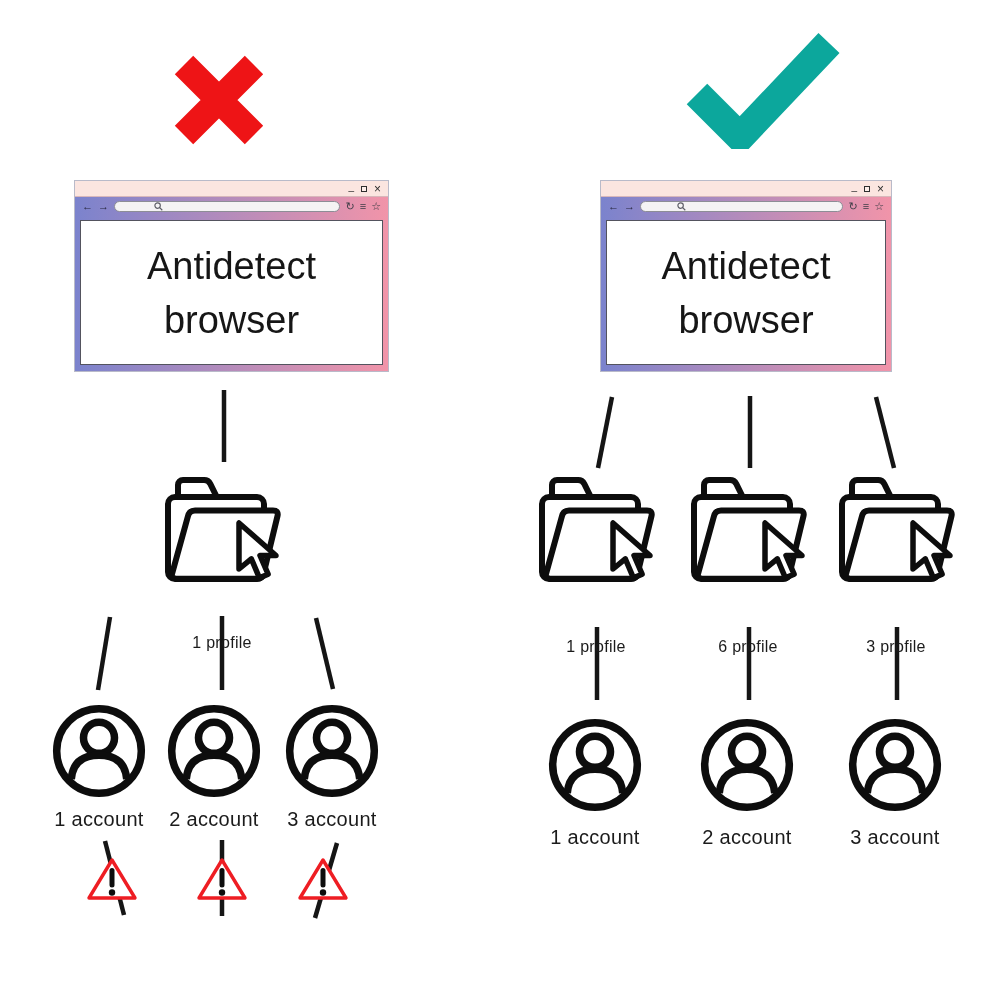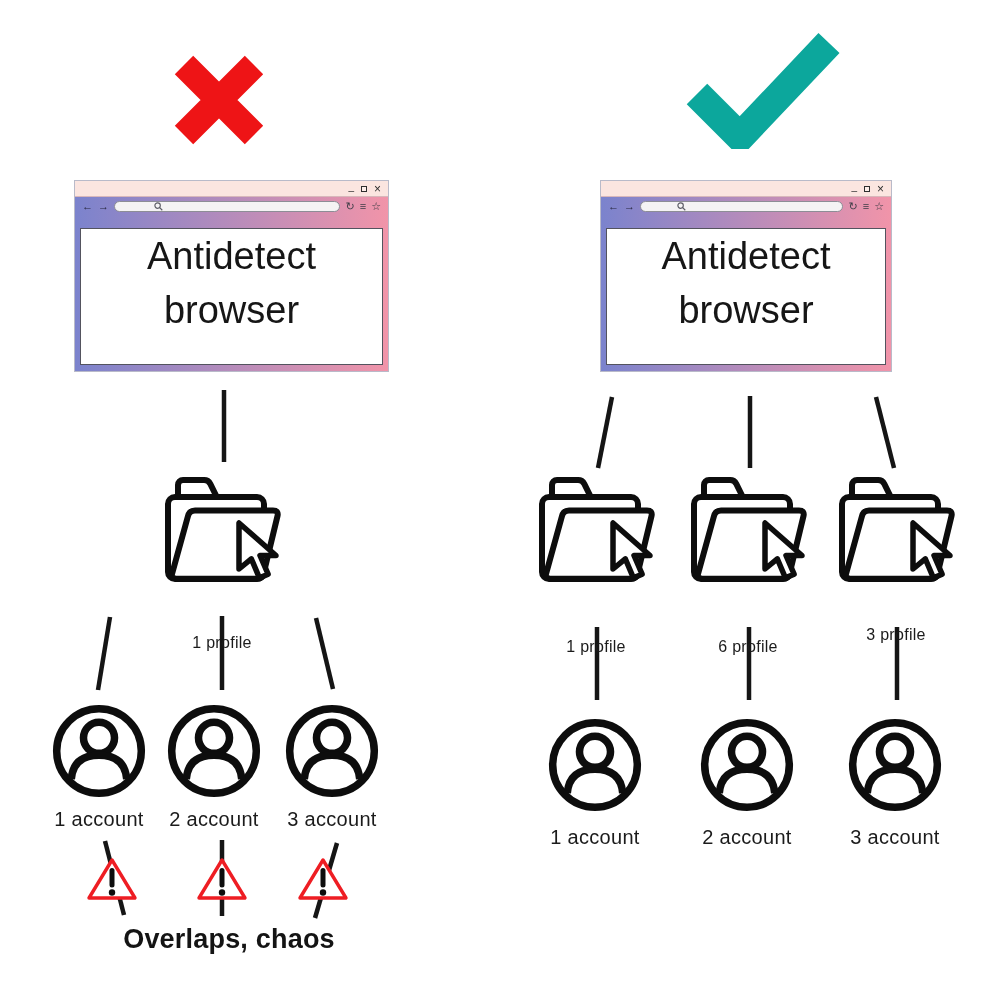--- a/index.html
+++ b/index.html
@@ -19,22 +19,22 @@
     gap:7px;padding-right:7px;font-size:10px;color:#2e2e2e;}
   .winctl{line-height:10px;}
   .ctl-min{position:relative;top:-2px;}
   .maxbox{width:6px;height:6px;border:1.7px solid #2e2e2e;box-sizing:border-box;background:#fdeeea;}
   .ctl-close{font-size:12px;}
   .toolbar{height:19px;flex:0 0 19px;display:flex;align-items:center;gap:5px;padding:0 7px;}
   .navarrow{font-size:11px;color:#26263c;line-height:19px;}
   .urlbar{flex:1;height:11px;background:#f5f3f4;border:1px solid #8d8d96;border-radius:7px;
     display:flex;align-items:center;padding-left:13%;box-sizing:border-box;}
   .tbicon{font-size:11px;color:#3d3d46;line-height:19px;}
-  .content{flex:1;margin:12px 5px 6px 5px;background:#ffffff;border:1px solid #53535e;
-    display:flex;flex-direction:column;align-items:center;
+  .content{flex:1;margin:4px 5px 6px 5px;background:#ffffff;border:1px solid #53535e;
+    display:flex;flex-direction:column;align-items:center;justify-content:center;
     font-size:38px;line-height:54px;color:#161616;}
 
   
   .lbl{position:absolute;transform:translateX(-50%);white-space:nowrap;z-index:2;
        font-size:20px;color:#1b1b1b;letter-spacing:0.3px;}
   .lbl-profile{font-size:16px;margin-top:44px;}
   .caption{position:absolute;transform:translateX(-50%);white-space:nowrap;z-index:2;
        font-size:27px;font-weight:bold;color:#141414;letter-spacing:0.2px;}
 </style>
 </head>
@@ -133,21 +133,20 @@
     <path d="M26 4 L49 42 L3 42 Z" fill="#fff" style="stroke:var(--warning-red,#ee1d23)" stroke-width="3.4" stroke-linejoin="round"></path>
     <path d="M26 14.5 L26 29" stroke="#0d0d0d" stroke-width="5" stroke-linecap="round" fill="none"></path>
     <circle cx="26" cy="36.5" r="3.2" fill="#0d0d0d"></circle>
   </svg>
   <svg class="abs lyr3" style="left:297px;top:856px" width="52" height="46" viewBox="0 0 52 46">
     <path d="M26 4 L49 42 L3 42 Z" fill="#fff" style="stroke:var(--warning-red,#ee1d23)" stroke-width="3.4" stroke-linejoin="round"></path>
     <path d="M26 14.5 L26 29" stroke="#0d0d0d" stroke-width="5" stroke-linecap="round" fill="none"></path>
     <circle cx="26" cy="36.5" r="3.2" fill="#0d0d0d"></circle>
   </svg>
 
-  <div class="caption" style="left:229px;top:924px">Overlaps, chaos</div>
 
   <svg class="abs lyr" style="left:682px;top:31px" width="160" height="118" viewBox="0 0 160 118">
     <path d="M15 63 L58 106 L147 12" fill="none" style="stroke:var(--check-teal,#0ca79c)" stroke-width="29"></path>
   </svg>
 
   <div class="browser-window" style="left:600px;top:180px;width:292px;height:192px;">
     <div class="titlebar">
       <span class="winctl ctl-min">_</span>
       <span class="winctl maxbox"></span>
       <span class="winctl ctl-close">×</span>
@@ -191,21 +190,21 @@
     <g fill="#fff" stroke="#0d0d0d" stroke-width="6" stroke-linejoin="round">
       <path d="M16 30 v-12 a5 5 0 0 1 5 -5 h21 a7 7 0 0 1 6.3 3.8 l6.5 13.2"></path>
       <rect x="6" y="30" width="96" height="82" rx="7"></rect>
       <path d="M10 107 L26 49 Q27.5 43.5 33 43.5 L111 43.5 Q116.8 43.5 115.5 49 L101.5 107 Q100.3 111.8 94.5 111.8 L16.5 111.8 Q8.8 111.8 10 107 Z"></path>
     </g>
     <path transform="translate(77,56)" d="M0 0 L0 46 L12.3 35.8 L20.4 54.9 L29.1 51.2 L21 32.5 L37 32.5 Z" fill="#fff" stroke="#0d0d0d" stroke-width="5.5" stroke-linejoin="round"></path>
   </svg>
 
   <div class="lbl lbl-profile" style="left:596px;top:594px">1 profile</div>
   <div class="lbl lbl-profile" style="left:748px;top:594px">6 profile</div>
-  <div class="lbl lbl-profile" style="left:896px;top:582px">3 profile</div>
+  <div class="lbl lbl-profile" style="left:896px;top:594px">3 profile</div>
 
   <svg class="abs lyr" style="left:548px;top:718px" width="94" height="94" viewBox="0 0 100 100">
     <circle cx="50" cy="50" r="45" fill="#fff" stroke="#0d0d0d" stroke-width="8"></circle>
     <circle cx="50" cy="36" r="16.5" fill="#fff" stroke="#0d0d0d" stroke-width="8"></circle>
     <path d="M20.5 80 C22 62 33 54.5 50 54.5 C67 54.5 78 62 79.5 80" fill="none" stroke="#0d0d0d" stroke-width="8"></path>
   </svg>
   <svg class="abs lyr" style="left:700px;top:718px" width="94" height="94" viewBox="0 0 100 100">
     <circle cx="50" cy="50" r="45" fill="#fff" stroke="#0d0d0d" stroke-width="8"></circle>
     <circle cx="50" cy="36" r="16.5" fill="#fff" stroke="#0d0d0d" stroke-width="8"></circle>
     <path d="M20.5 80 C22 62 33 54.5 50 54.5 C67 54.5 78 62 79.5 80" fill="none" stroke="#0d0d0d" stroke-width="8"></path>

